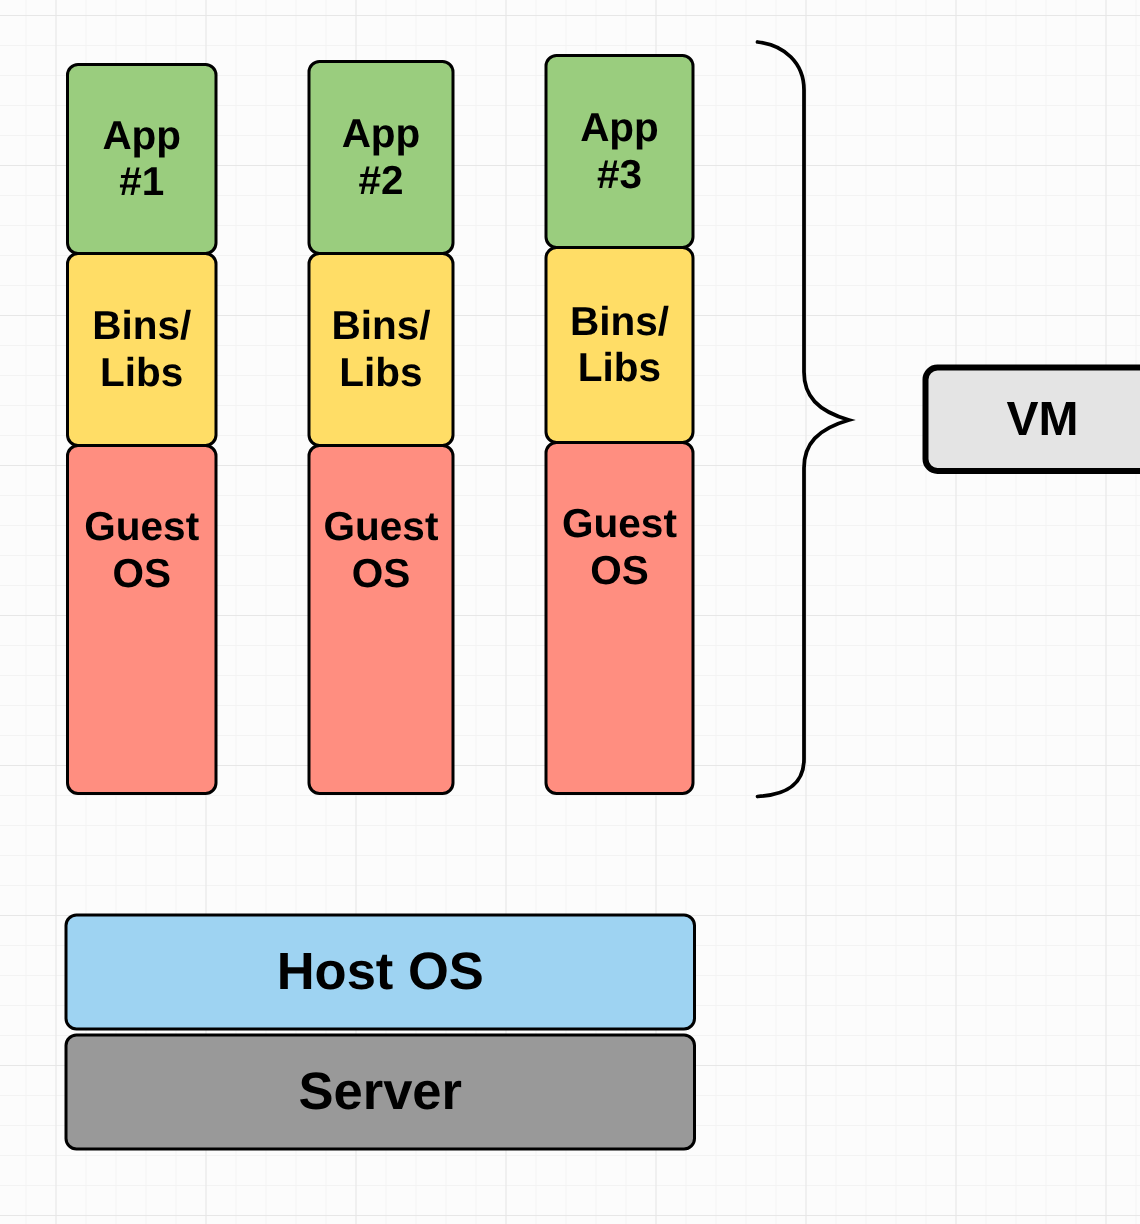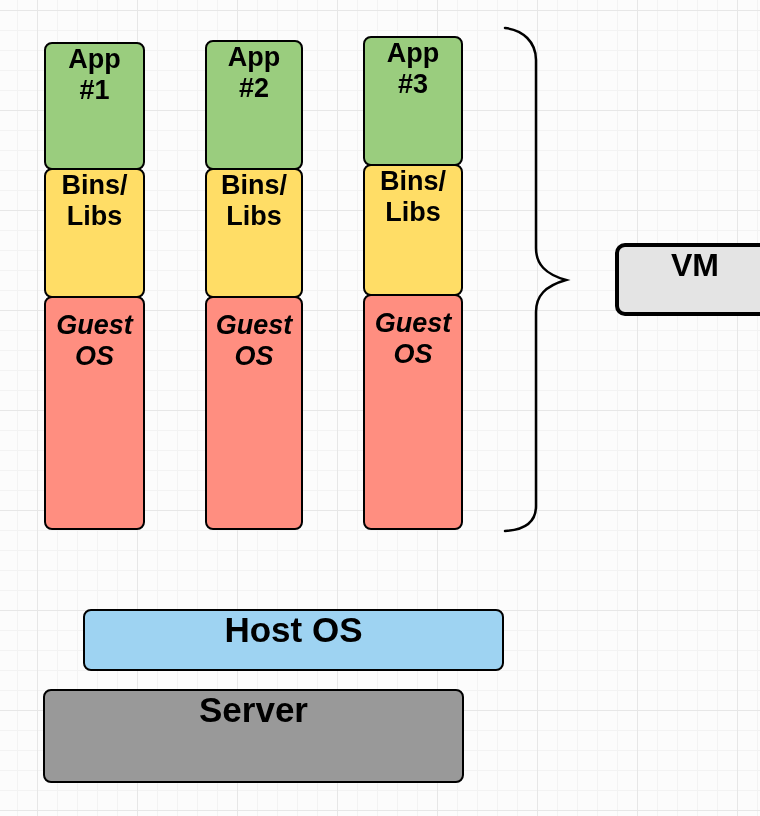--- a/index.html
+++ b/index.html
@@ -22,27 +22,27 @@
     font-family: "Liberation Sans", "DejaVu Sans", sans-serif;
   }
   .box {
     position: absolute;
     box-sizing: border-box;
     border: 2.5px solid #000;
     border-radius: 8px;
     display: flex;
     flex-direction: column;
     align-items: center;
-    justify-content: flex-start;
+    justify-content: center;
     text-align: center;
     font-weight: bold;
     color: #000;
   }
   .cell { font-size: 27px; line-height: 31px; }
-  .guest { justify-content: flex-start; padding-top: 12px; font-style: italic; }
+  .guest { justify-content: flex-start; padding-top: 38px; }
   .layer { font-size: 35px; line-height: 38px; }
   .vm-box {
     border-width: 4.5px;
     border-radius: 10px;
     font-size: 32px;
     z-index: 2;
     margin-left: 48px;
   }
   .brace-svg { position: absolute; left: 495px; top: 20px; z-index: 1; }
 </style>
@@ -83,24 +83,24 @@
   </div>
   <div class="box cell" style="left: 363px; top: 164px; width: 100px; height: 132px; background-color: rgb(255, 221, 102);">
     <div>Bins/</div>
     <div>Libs</div>
   </div>
   <div class="box cell guest" style="left: 363px; top: 294px; width: 100px; height: 236px; background-color: rgb(255, 142, 128);">
     <div>Guest</div>
     <div>OS</div>
   </div>
 
-  <div class="box layer" style="left: 43px; top: 609px; width: 421px; height: 62px; background-color: rgb(158, 211, 242); margin-left: 40px;">
+  <div class="box layer" style="left: 43px; top: 609px; width: 421px; height: 78px; background-color: rgb(158, 211, 242);">
     <div>Host OS</div>
   </div>
-  <div class="box layer" style="left: 43px; top: 689px; width: 421px; height: 94px; background-color: rgb(153, 153, 153);">
+  <div class="box layer" style="left: 43px; top: 689px; width: 421px; height: 78px; background-color: rgb(153, 153, 153);">
     <div>Server</div>
   </div>
 
   <svg class="brace-svg" width="90" height="520" viewBox="0 0 90 520" aria-hidden="true">
     <path d="M 10 8
              C 28 10, 41 22, 41 40
              L 41 228
              C 41 244, 50 254, 71 260
              C 50 266, 41 276, 41 292
              L 41 486

